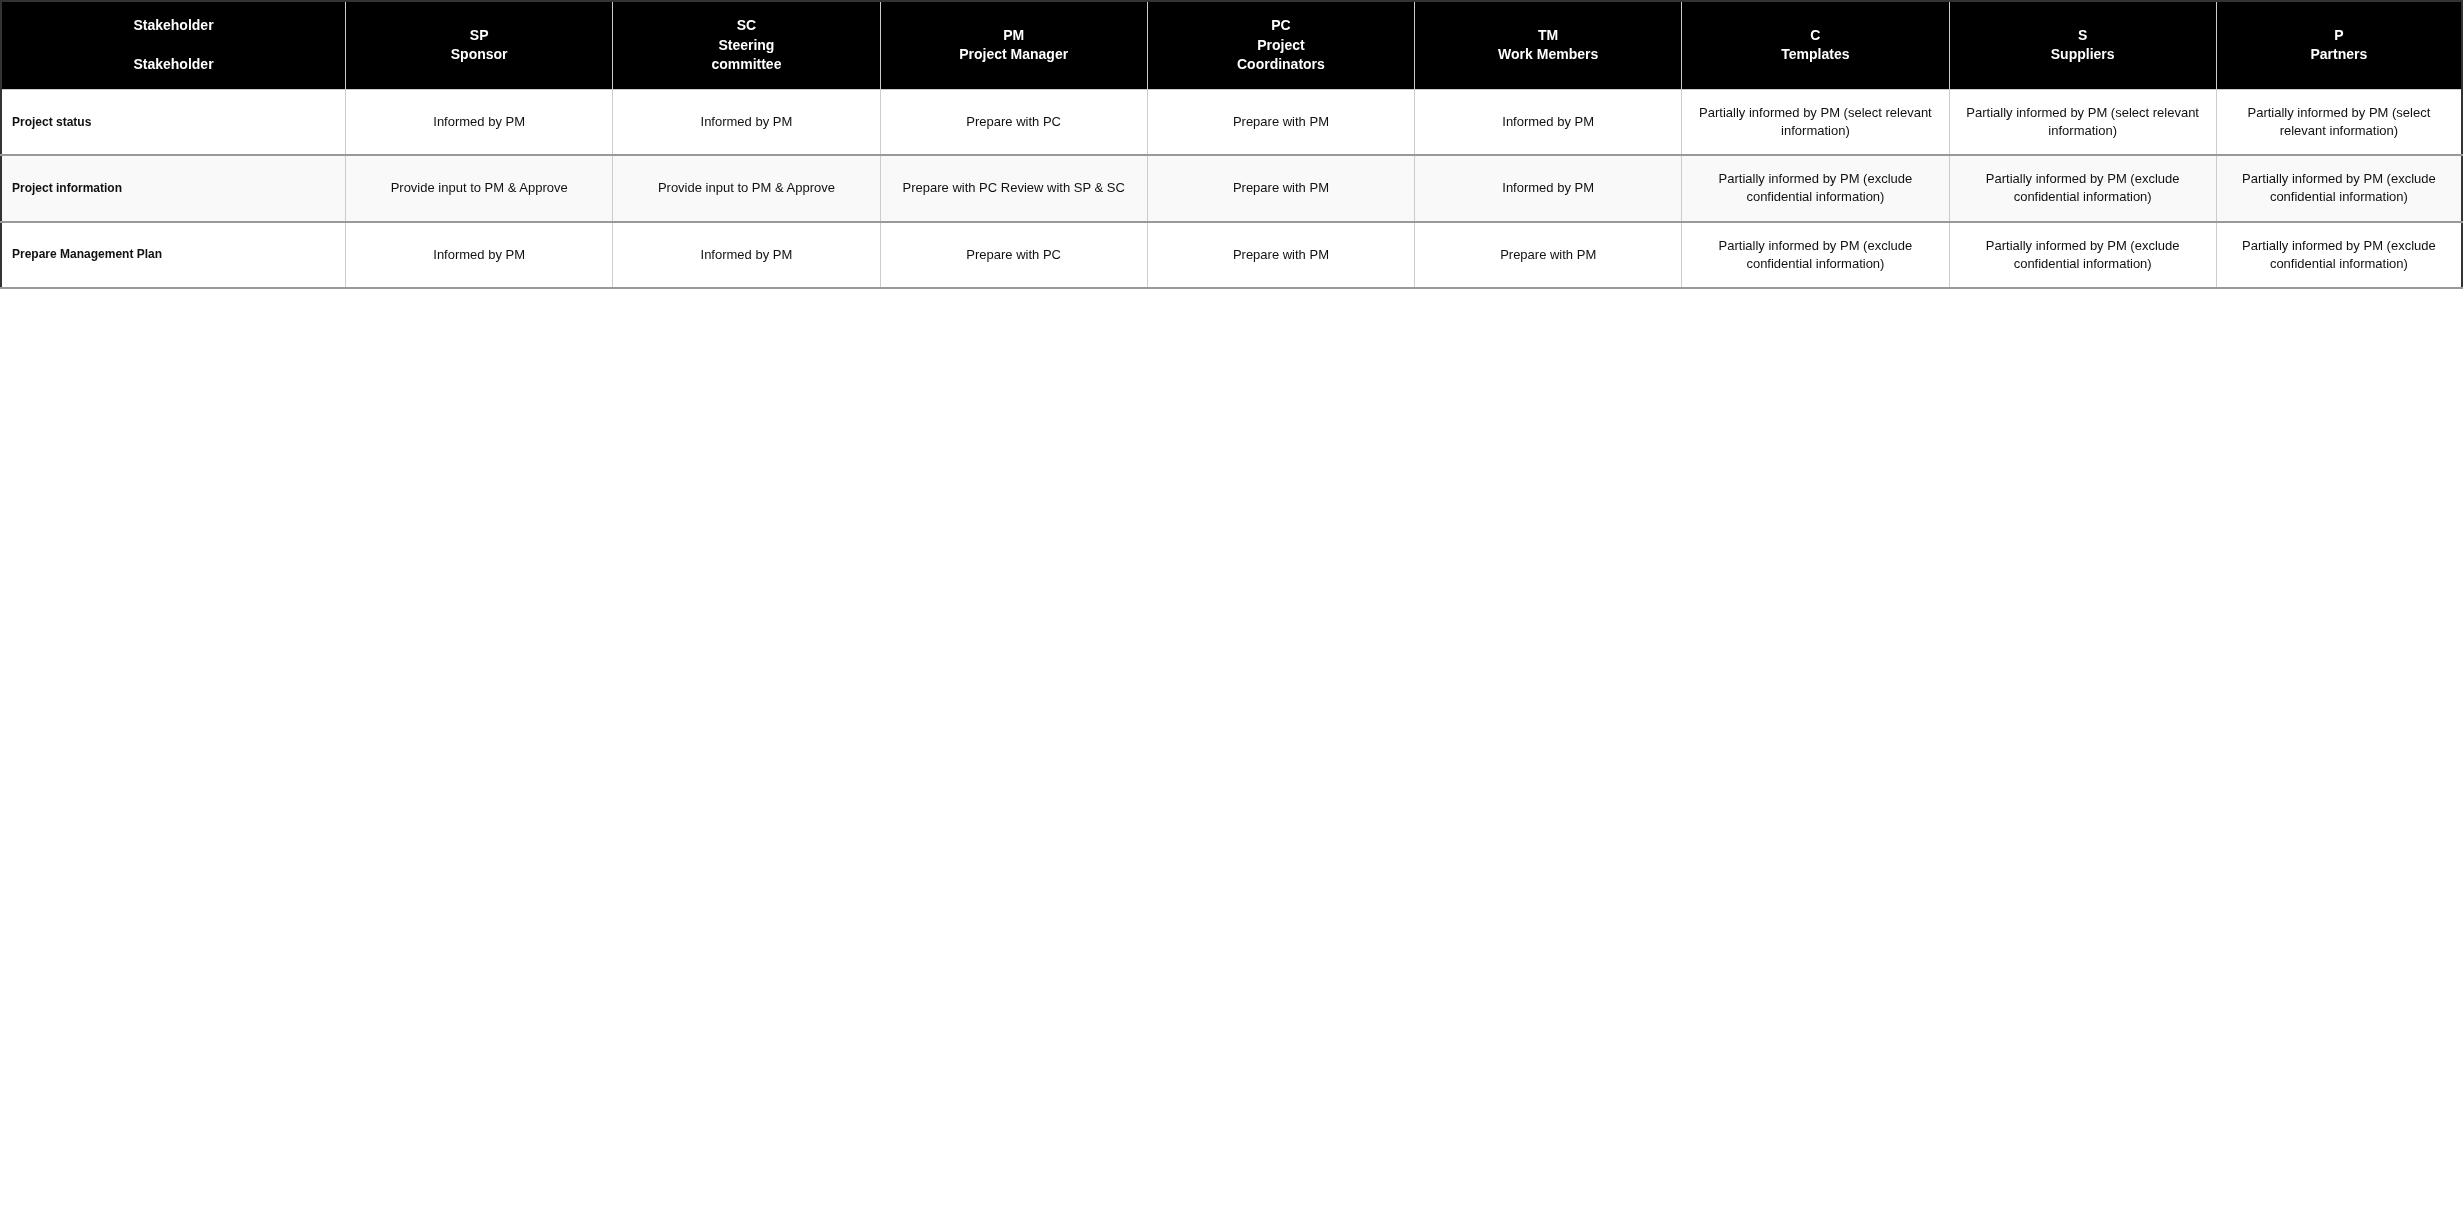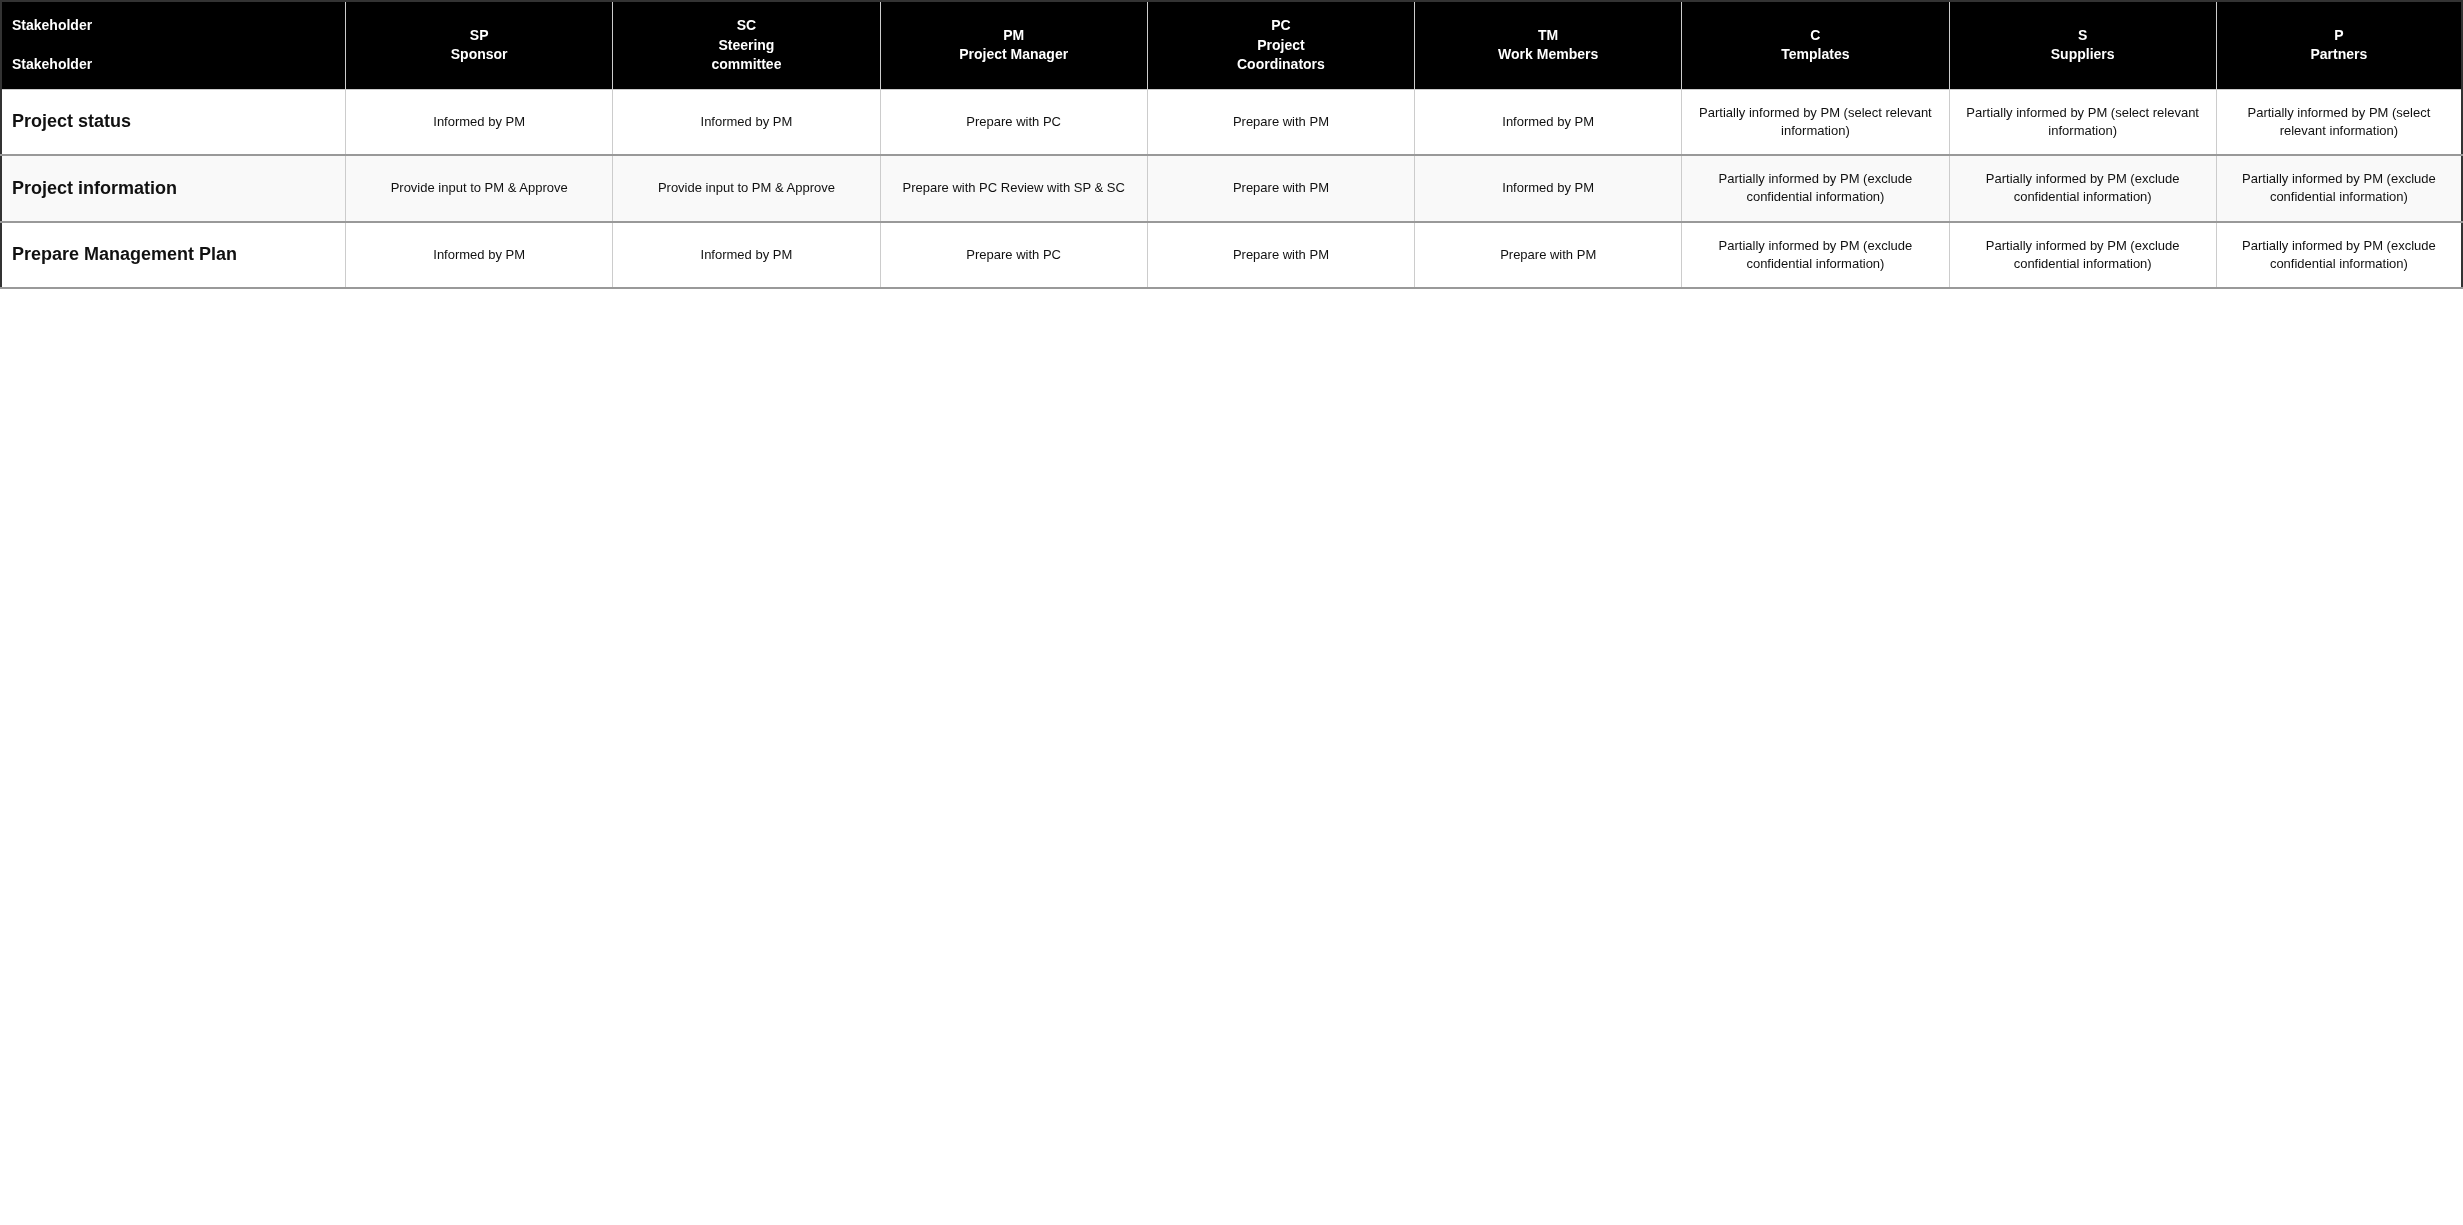--- a/index.html
+++ b/index.html
@@ -24,28 +24,28 @@
       vertical-align: middle;
     }
     thead th {
       background-color: #000;
       color: #fff;
       font-weight: bold;
       font-size: 14px;
       line-height: 1.4;
     }
     thead th.first-col {
-      text-align: left;
+      text-align: center;
       vertical-align: bottom;
     }
     tbody td.row-header {
       font-weight: bold;
       text-align: left;
       vertical-align: middle;
-      font-size: 18px;
+      font-size: 12px;
       background: #fff;
     }
     tbody td {
       font-size: 13px;
       color: #111;
       line-height: 1.4;
     }
     tbody tr {
       border-bottom: 2px solid #999;
     }

